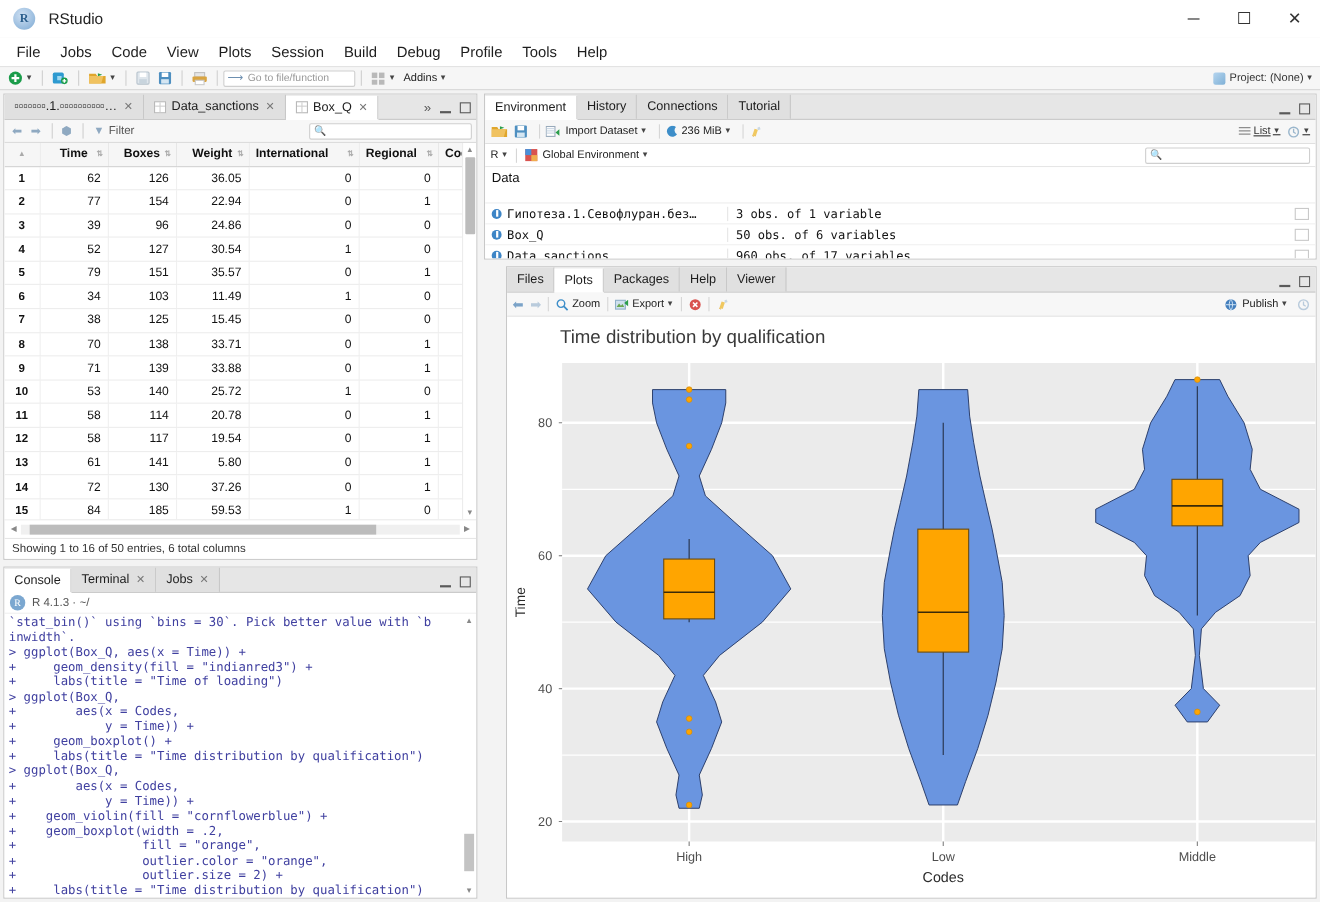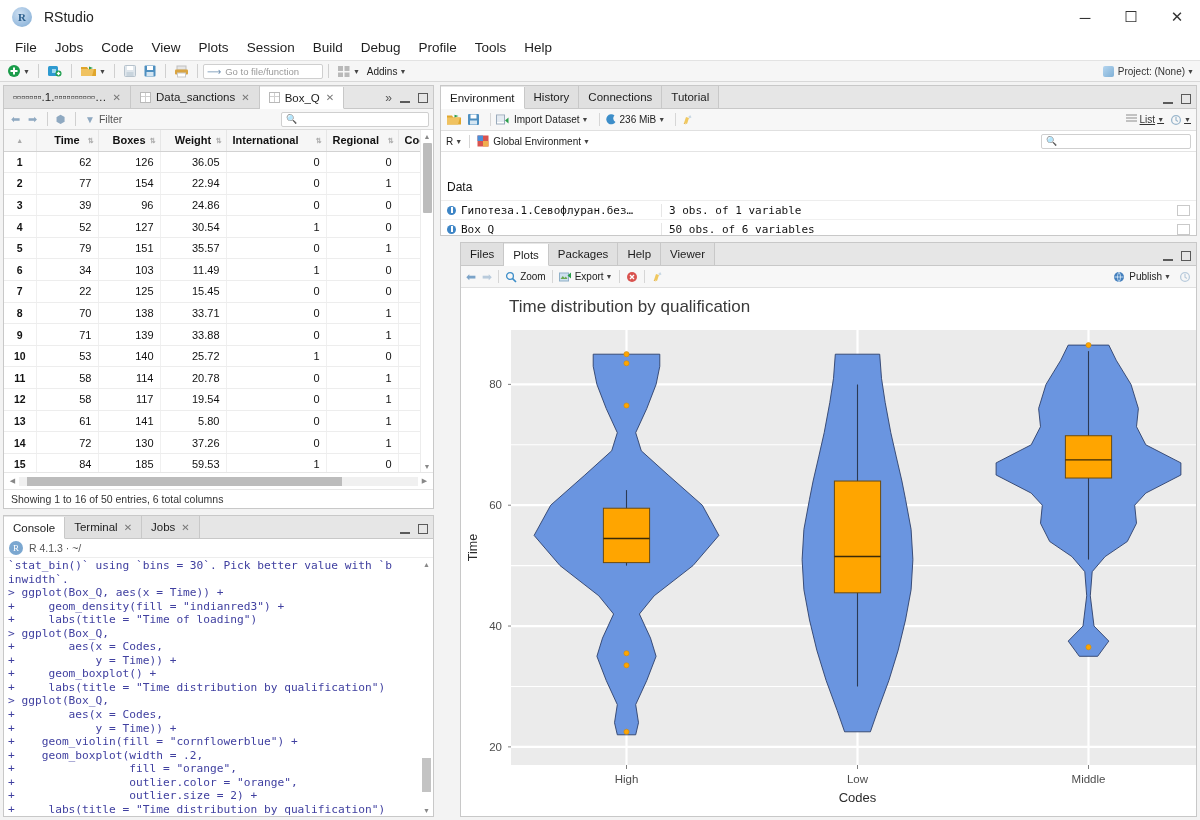--- a/index.html
+++ b/index.html
@@ -88,28 +88,28 @@
   .hs-arrow { width:13px; text-align:center; font-size:7px; color:#888; }
   .hs-track { flex:1; height:9px; background:#f0f0f0; position:relative; }
   .hs-thumb { position:absolute; left:2%; width:79%; top:0; bottom:0; background:#bcbcbc; }
   .gridstatus { height:19px; background:#fff; border-top:1px solid #e6e6e6; display:flex; align-items:center;
      padding-left:7px; font-size:10.5px; color:#333; flex:none; }
   
   .envtools { height:22px; background:#f7f7f7; border-bottom:1px solid #e0e0e0; display:flex;
      align-items:center; padding:0 5px; flex:none; }
   .envtools .it { display:flex; align-items:center; font-size:10px; color:#222; margin-right:5px; }
   .envtools .sep { width:1px;height:13px;background:#d6d6d6;margin:0 5px; }
-  .envright { margin-left:auto; display:flex; align-items:flex-start; gap:6px; font-size:10px; color:#333;text-decoration:underline; }
+  .envright { margin-left:auto; display:flex; align-items:center; gap:6px; font-size:10px; color:#333;text-decoration:underline; }
   .envtools2 { height:21px; background:#fff; border-bottom:1px solid #e4e4e4; display:flex;
      align-items:center; padding:0 5px; flex:none; }
   .envtools2 .ge { display:flex; align-items:center; font-size:10px; color:#222; }
   .envsearch { margin-left:auto; width:150px; height:15px; border:1px solid #cfcfcf; border-radius:2px;
      display:flex; align-items:center; padding-left:4px; font-size:9px; color:#bbb; }
   .envbody { flex:1; overflow:hidden; background:#fff; }
-  .envsection { font-size:12px; color:#111; padding:2px 0 6px 6px; border-bottom:1px solid #ededed;margin-top:26px; }
+  .envsection { font-size:12px; color:#111; padding:2px 0 16px 6px; border-bottom:1px solid #ededed; }
   .envrow { display:flex; align-items:center; height:19px; border-bottom:1px solid #f0f0f0;
      font-family:"DejaVu Sans Mono","Liberation Mono",monospace; font-size:11px; color:#111; }
   .envrow .bullet { width:9px;height:9px;border-radius:50%;background:#3d85c6;margin:0 5px 0 6px;
      position:relative; flex:none; }
   .envrow .bullet::after { content:""; position:absolute; left:3.5px; top:1.5px; width:2px; height:6px; background:#fff; }
   .envrow .nm { width:200px; overflow:hidden; white-space:nowrap; }
   .envrow .vl { flex:1; border-left:1px solid #e6e6e6; padding-left:7px; }
   .envrow .gridico { width:13px;height:11px;margin-right:6px;border:1px solid #c9c9c9;background:#fff; flex:none; }
   
   .plottools { height:22px; background:#f7f7f7; border-bottom:1px solid #e0e0e0; display:flex;
@@ -349,21 +349,21 @@
                 <td class="rownum">6</td>
                 <td>34</td>
                 <td>103</td>
                 <td>11.49</td>
                 <td>1</td>
                 <td>0</td>
                 <td></td>
               </tr>
             <tr>
                 <td class="rownum">7</td>
-                <td>22</td>
+                <td>38</td>
                 <td>125</td>
                 <td>15.45</td>
                 <td>0</td>
                 <td>0</td>
                 <td></td>
               </tr>
             <tr>
                 <td class="rownum">8</td>
                 <td>70</td>
                 <td>138</td>

